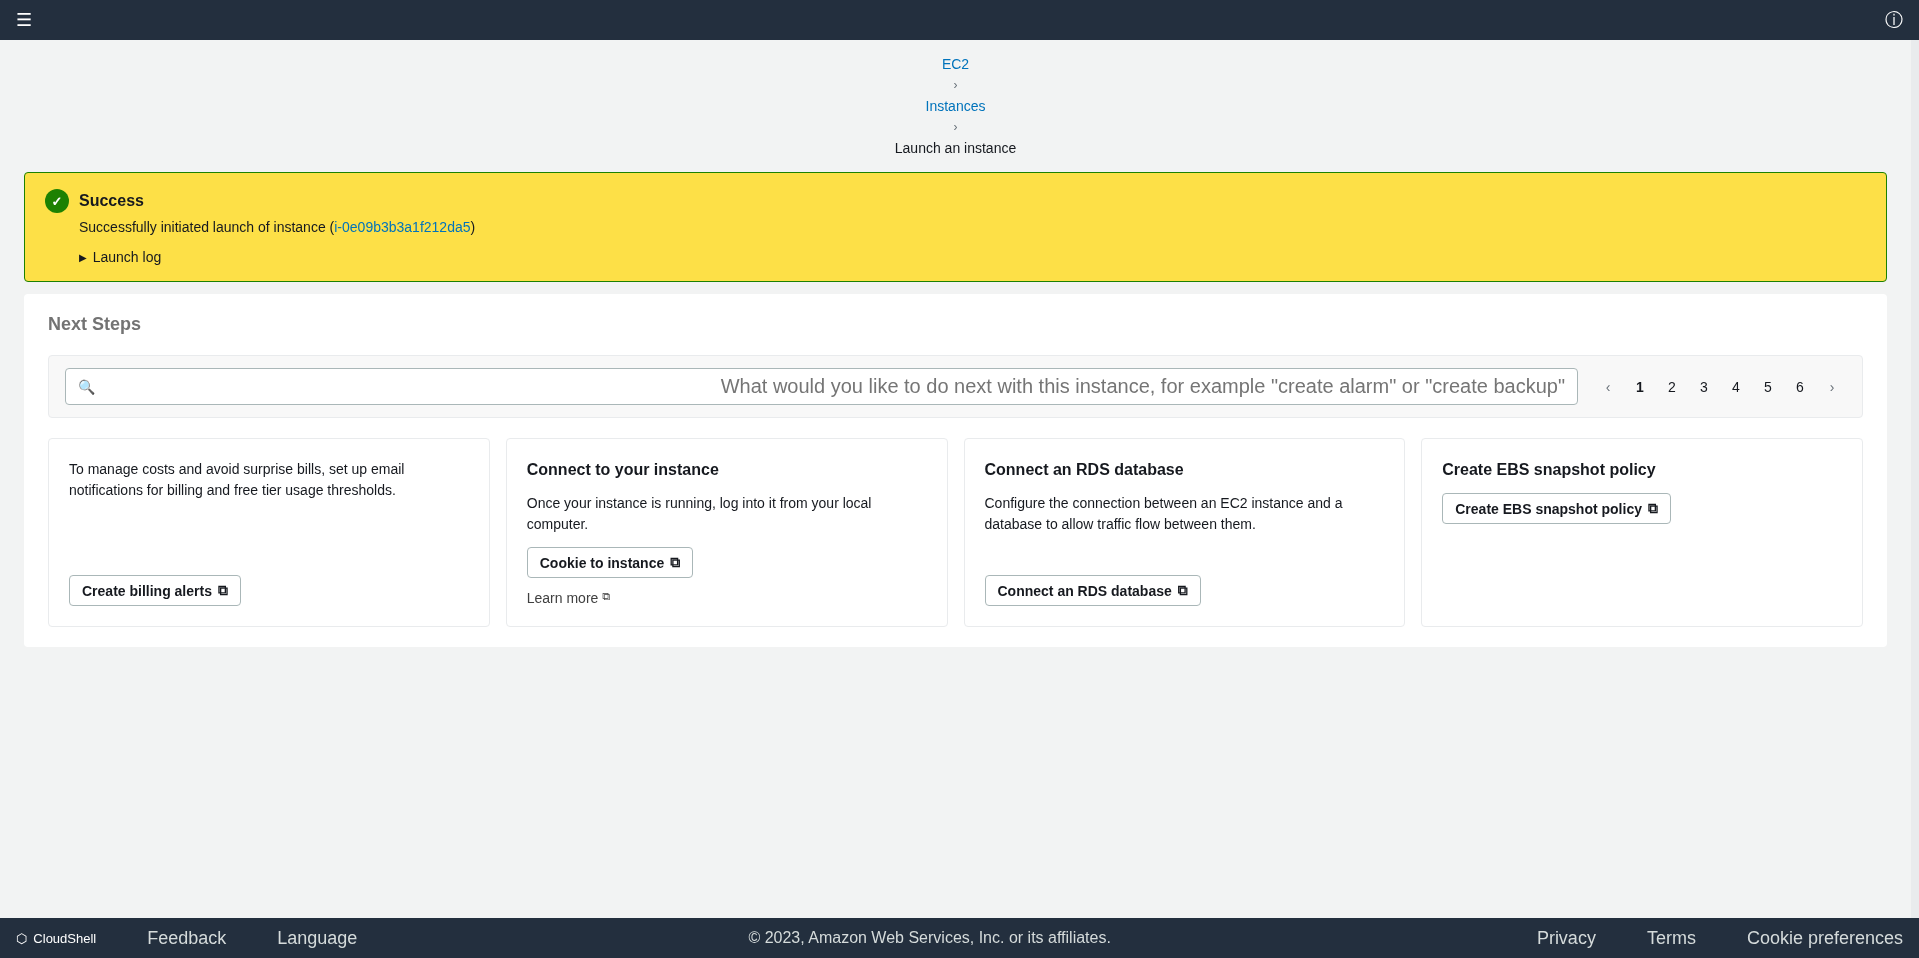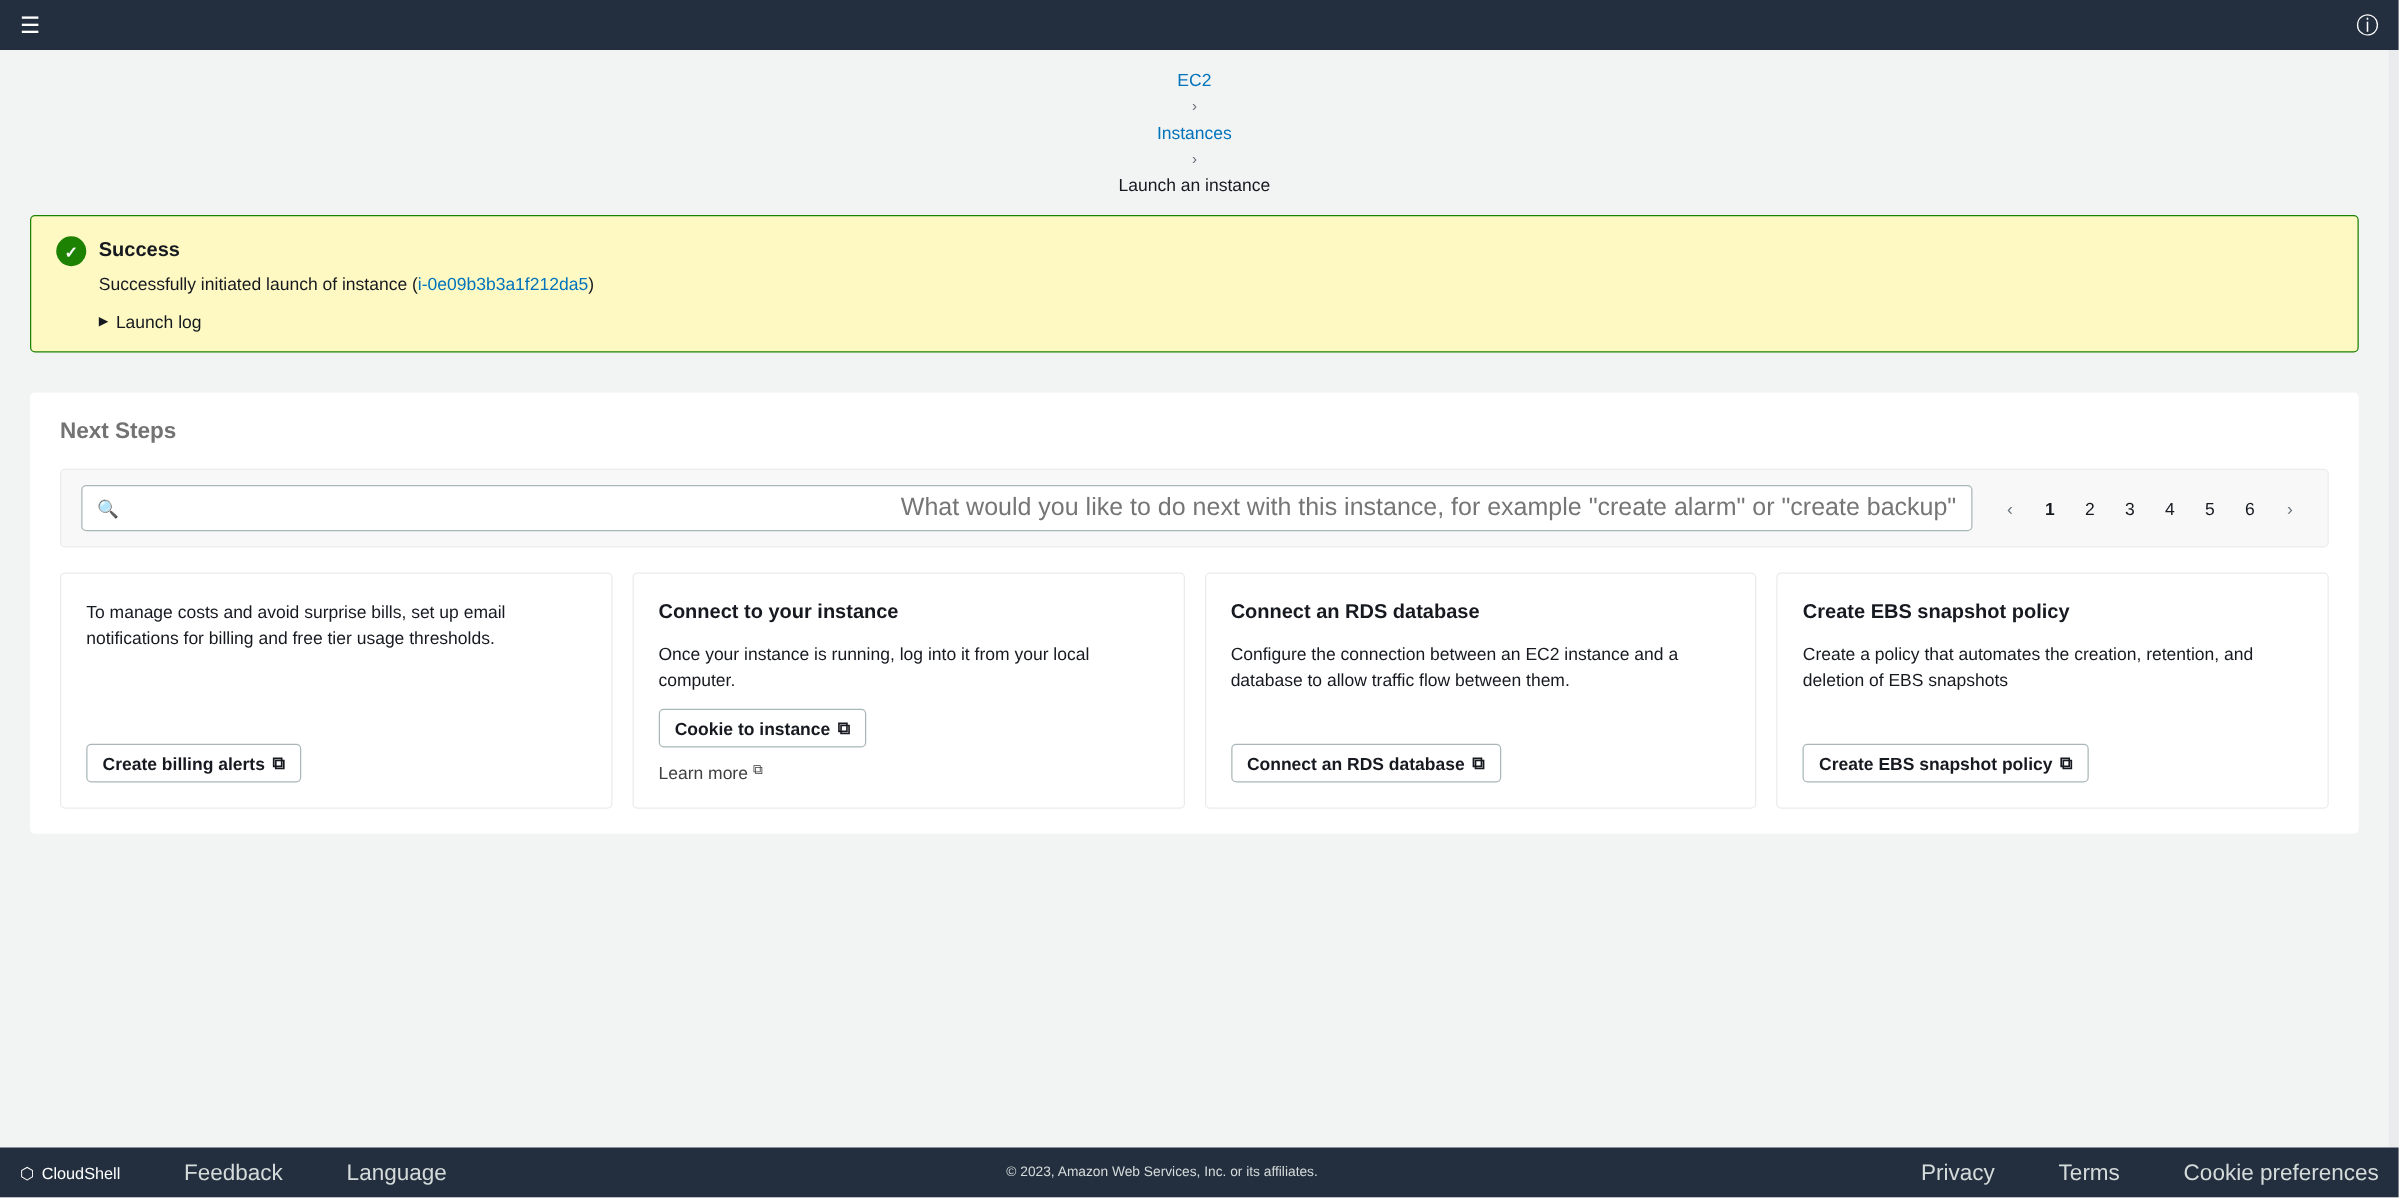--- a/index.html
+++ b/index.html
@@ -73,25 +73,25 @@
       right: 16px;
       color: white;
       font-size: 18px;
       cursor: pointer;
       background: none;
       border: none;
     }
 
     
     .success-banner {
-      background: #fef9c3;
+      background: #fde047;
       border: 1px solid #1d8102;
       border-radius: 4px;
       padding: 16px 20px;
-      margin-bottom: 32px;
+      margin-bottom: 12px;
     }
     .success-header {
       display: flex;
       align-items: center;
       gap: 10px;
       margin-bottom: 6px;
     }
     .success-icon {
       width: 24px;
       height: 24px;
@@ -304,21 +304,21 @@
     }
     .footer-link {
       color: #d5dbdb;
       font-size: 18px;
       cursor: pointer;
       text-decoration: none;
       margin-left: 35px;
     }
     .footer-center {
       color: #d5dbdb;
-      font-size: 11px;
+      font-size: 16px;
     }
     .footer-right {
       display: flex;
       align-items: flex-start;
       gap: 16px;
     }
   </style>
 </head>
 <body>
 
@@ -401,21 +401,20 @@
           <div class="card-title">Connect an RDS database</div>
           <div class="card-desc">Configure the connection between an EC2 instance and a database to allow traffic flow between them.</div>
           <button class="card-btn">
             <span>Connect an RDS database</span>
             <span>⧉</span>
           </button>
         </div>
 
         <div class="card">
           <div class="card-title">Create EBS snapshot policy</div>
-          <div class="card-desc">Create a policy that automates the creation, retention, and deletion of EBS snapshots</div>
           <button class="card-btn">
             <span>Create EBS snapshot policy</span>
             <span>⧉</span>
           </button>
         </div>
 
       </div>
     </div>
 
   </div>

